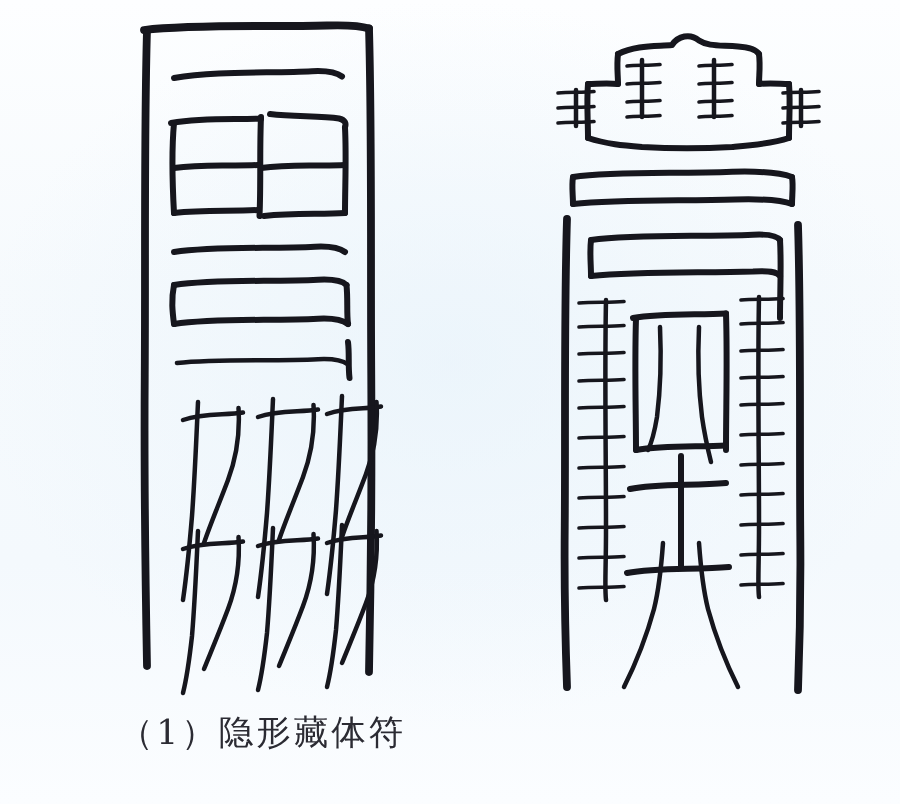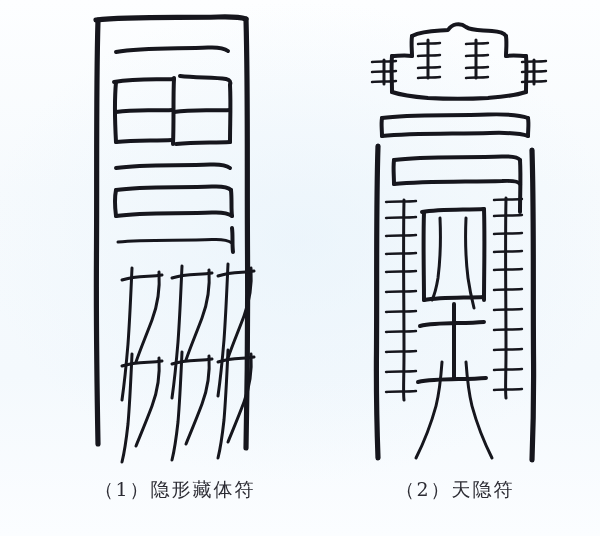--- a/index.html
+++ b/index.html
@@ -36,21 +36,21 @@
     position: absolute;
     left: 0;
     top: 0;
   }
   .caption {
     position: absolute;
     left: 0;
     width: 270px;
     top: 476px;
     text-align: center;
-    font-size: 19px;
+    font-size: 23px;
     line-height: 26px;
     letter-spacing: 2px;
     color: #2b2b33;
     font-family: "DejaVu Serif", "Liberation Serif", serif;
     white-space: nowrap;
   }
   .ink {
     fill: none;
     stroke: #16161d;
     stroke-linecap: round;
@@ -204,16 +204,15 @@
       <path class="ink ink-hair" d="M174 252 C182 251, 192 252, 202 251"></path>
       <path class="ink ink-hair" d="M174 270 C182 269, 192 270, 202 269"></path>
       <path class="ink ink-hair" d="M174 290 C182 289, 192 290, 202 289"></path>
       <path class="ink ink-hair" d="M174 310 C182 309, 192 310, 202 309"></path>
       <path class="ink ink-hair" d="M174 330 C182 329, 192 330, 202 329"></path>
       <path class="ink ink-hair" d="M174 350 C182 349, 192 350, 202 349"></path>
       <path class="ink ink-hair" d="M174 370 C182 369, 192 370, 202 369"></path>
       <path class="ink ink-hair" d="M174 390 C182 389, 192 390, 202 389"></path>
 
     </svg>
-    <div class="caption">（2）天隐符</div>
   </div>
 
 </div>
 
 </body></html>

